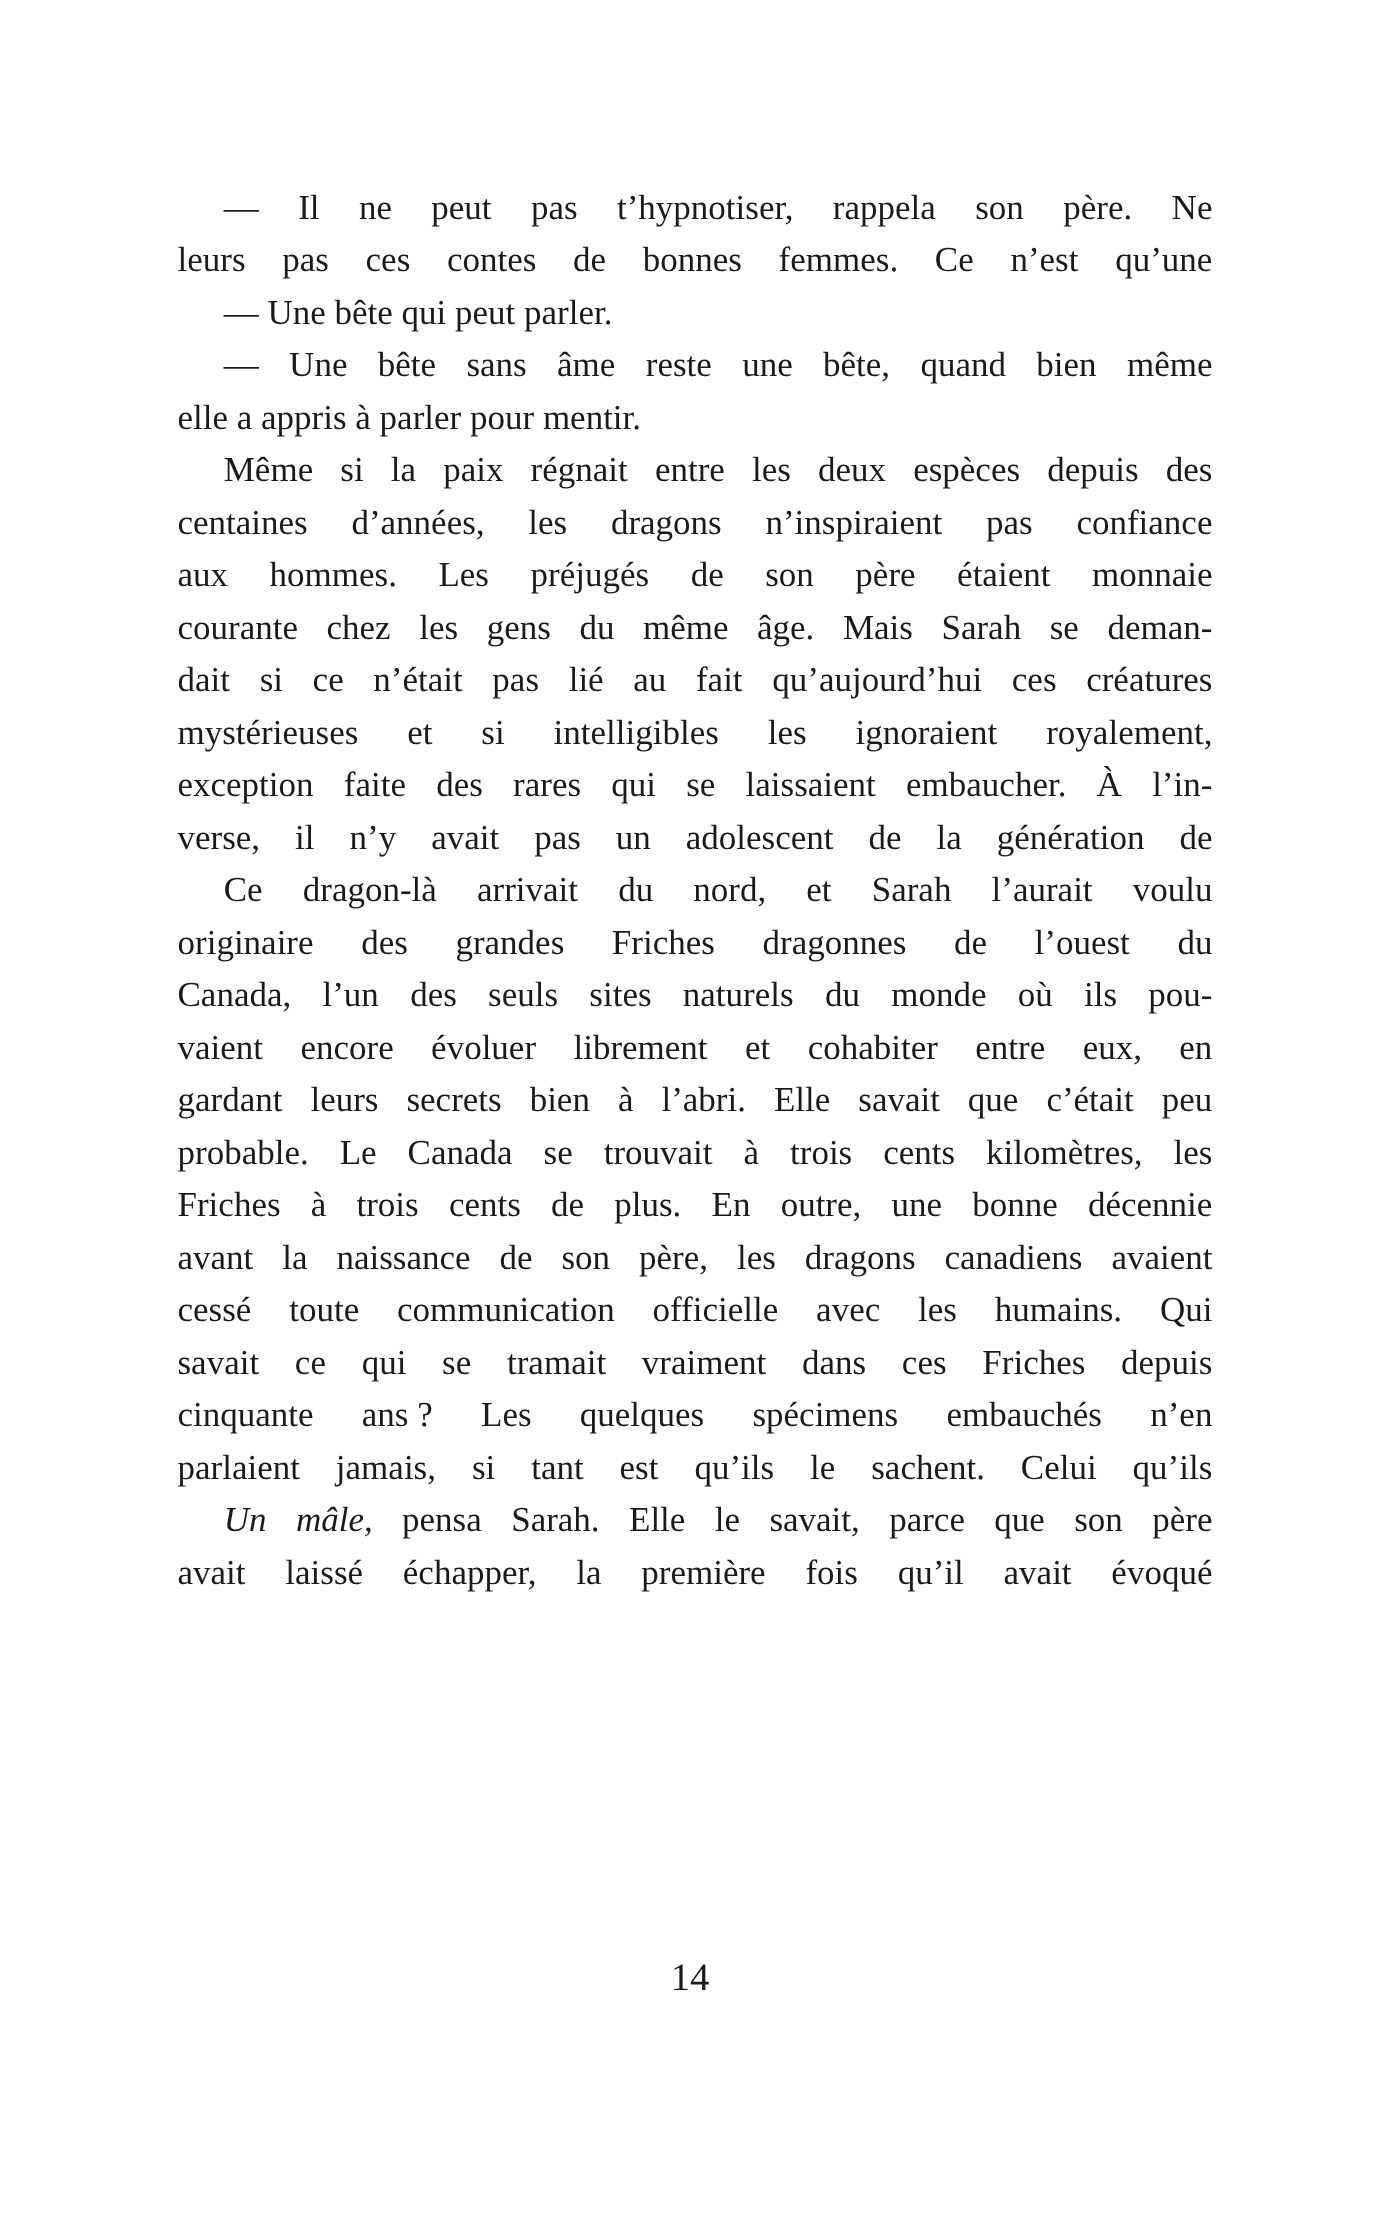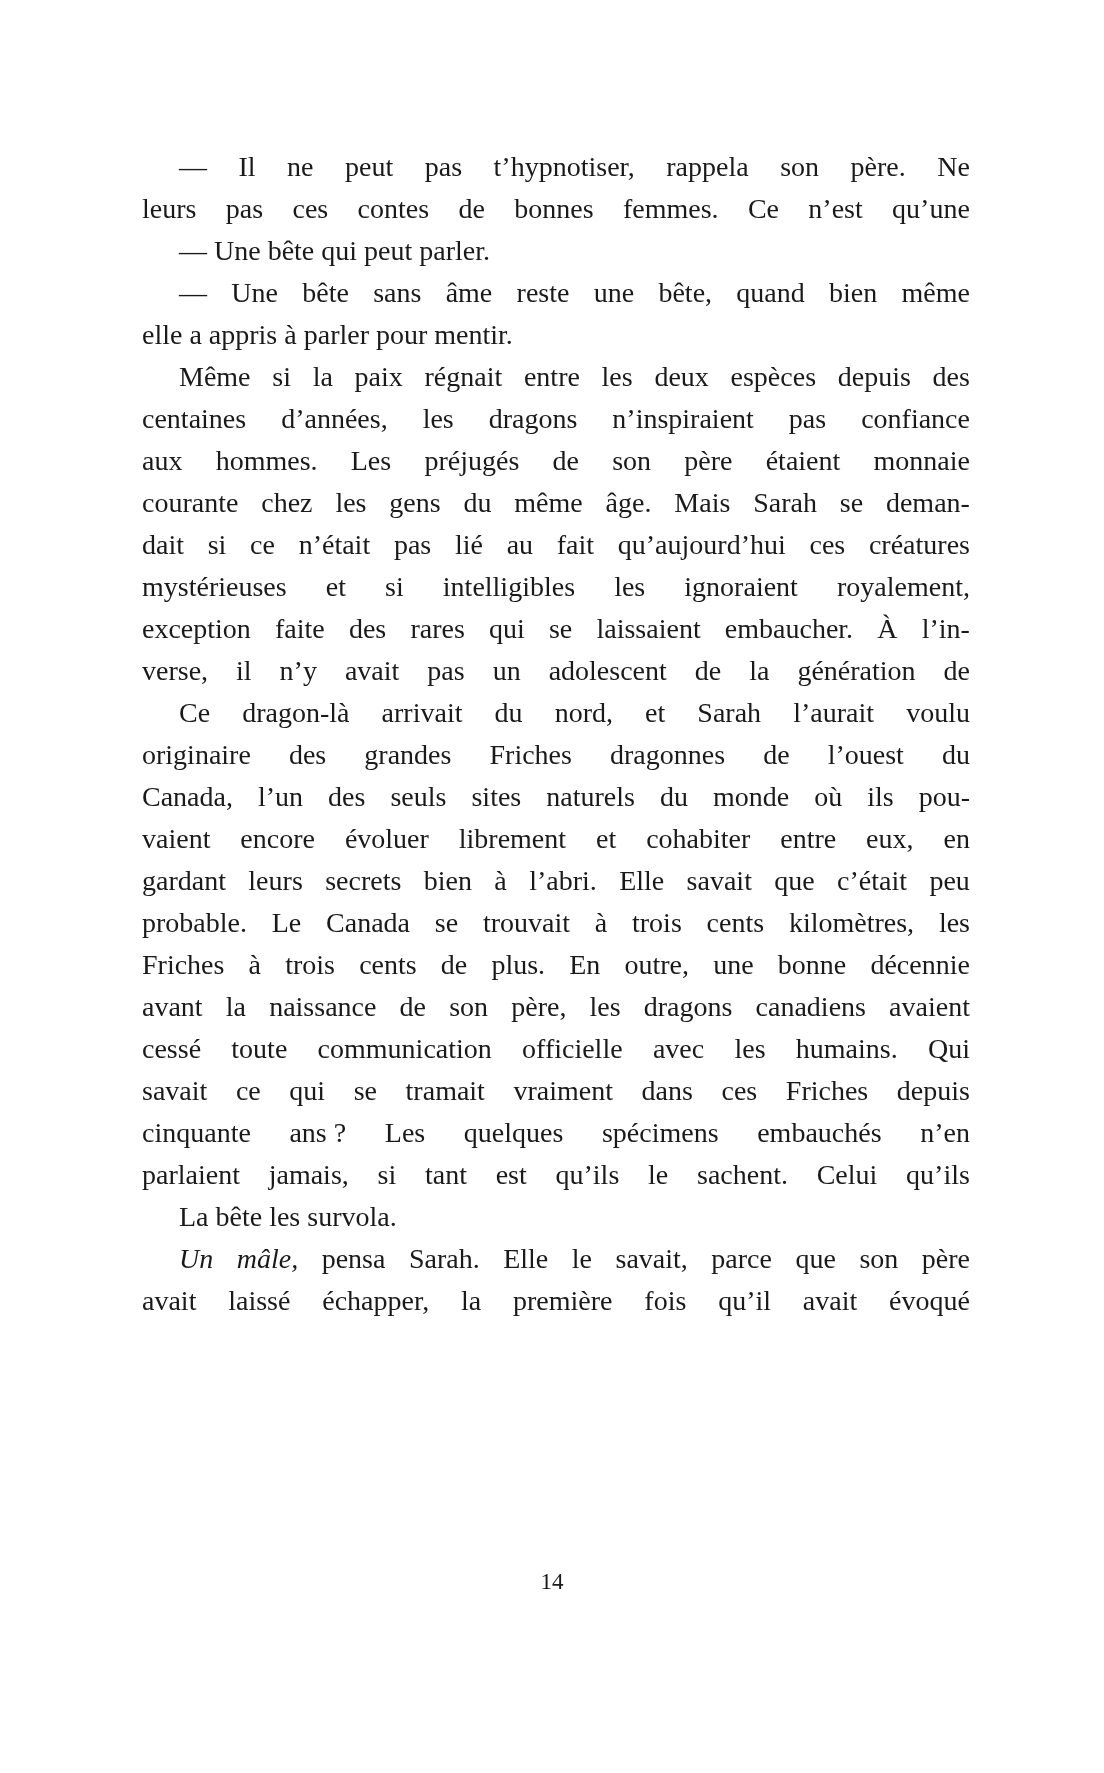--- a/index.html
+++ b/index.html
@@ -37,21 +37,21 @@
   }
   .it {
     font-style: italic;
   }
   .page-number {
     position: absolute;
     top: 1562px;
     left: 0;
     width: 100%;
     text-align: center;
-    font-size: 23px;
+    font-size: 31px;
     line-height: 40px;
     color: #1a1a1a;
   }
 </style>
 </head>
 <body>
 
 <div class="page">
   <div class="text-block">
       <div class="line just indent">
@@ -317,21 +317,20 @@
         <span>jamais,</span>
         <span>si</span>
         <span>tant</span>
         <span>est</span>
         <span>qu’ils</span>
         <span>le</span>
         <span>sachent.</span>
         <span>Celui</span>
         <span>qu’ils</span>
       </div>
-      <div class="line indent"><span>La bête les survola.</span></div>
       <div class="line just indent">
         <span class="it">Un</span>
         <span class="it">mâle,</span>
         <span>pensa</span>
         <span>Sarah.</span>
         <span>Elle</span>
         <span>le</span>
         <span>savait,</span>
         <span>parce</span>
         <span>que</span>

